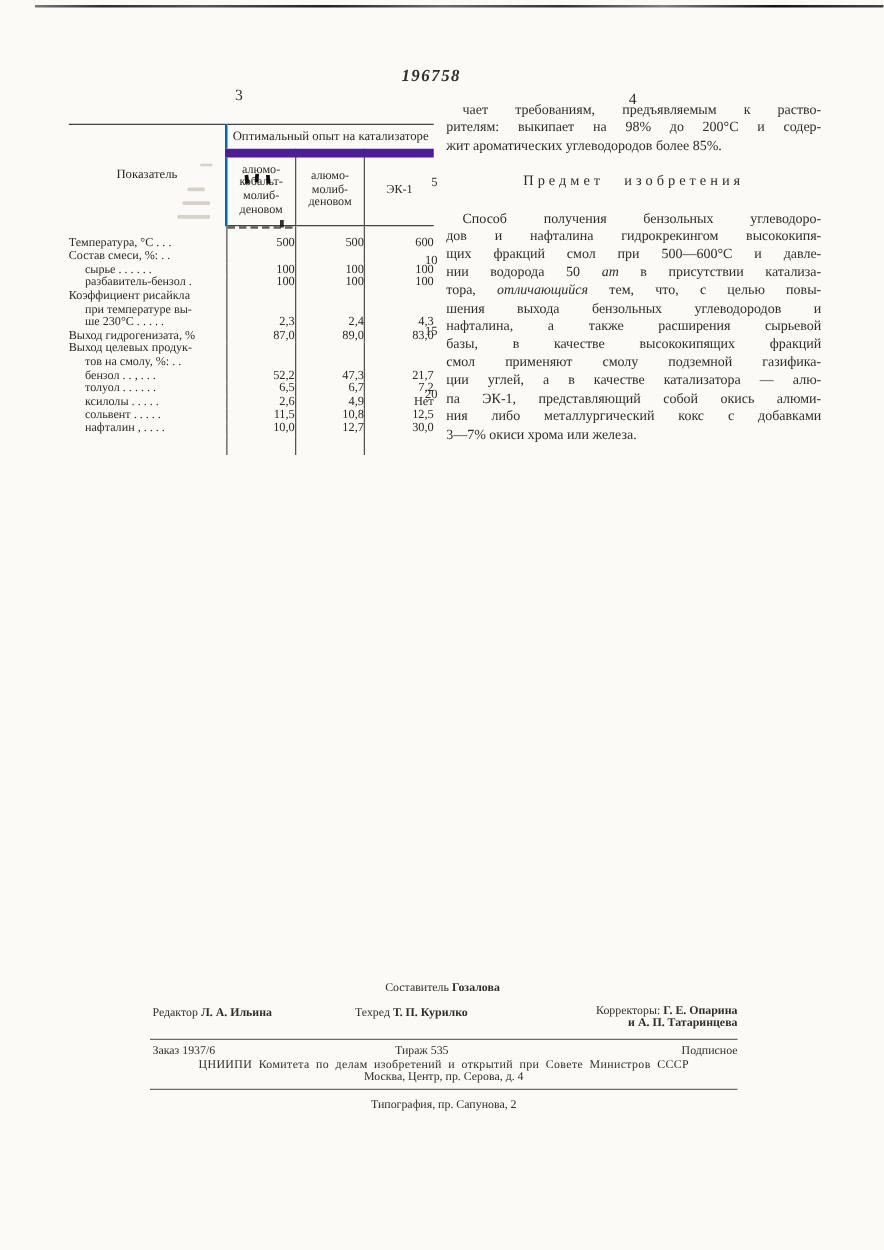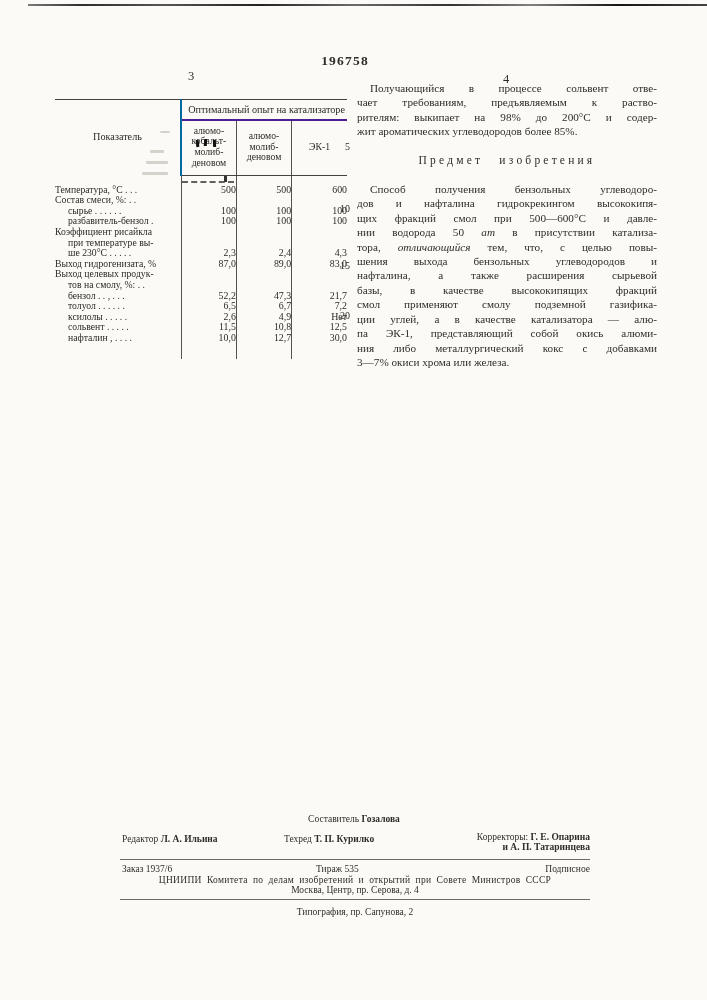--- a/index.html
+++ b/index.html
@@ -8,40 +8,40 @@
     background:#fbfaf7; color:#2f2d2a;
     font-family:"Liberation Serif", serif;
   }
   
   .scan-top {
     position:absolute; top:4px; left:28px; right:0; height:2px;
     background:linear-gradient(90deg,#7a7a7a 0%,#2e2e2e 8%,#555 20%,#222 34%,#6a6a6a 48%,#333 62%,#808080 74%,#151515 87%,#444 100%);
   }
   .patent-no {
     position:absolute; top:53px; left:0; width:690px; text-align:center;
-    font-size:13.5px; font-weight:bold; letter-spacing:1.2px;
+    font-size:13.5px; font-weight:bold; letter-spacing:1.2px;font-style:italic;
   }
   .pgnum { position:absolute; font-size:12.5px; }
   .pg3 { left:188px; top:69px; }
   .pg4 { left:503px; top:72px; }
 
   
   .tbl-wrap { position:absolute; left:55px; top:99px; width:292px; }
   table.ptable {
     width:100%; border-collapse:collapse; table-layout:fixed;
     font-size:9.7px; line-height:10.6px; color:#2b2a27;
     border-top:1.5px solid #45423d;
   }
   .ptable th { font-weight:normal; padding:0; }
   th.c-ind {
     width:125px; border-right:2px solid #0369a1;
     text-align:center; vertical-align:middle; font-size:10.2px;
   }
   th.c-group {
-    border-bottom:2px solid #4c1d95; text-align:right;
+    border-bottom:7px solid #4c1d95; text-align:center;
     padding:4px 2px 3px; font-size:10.2px; line-height:11.5px;
   }
   tr.subhead th {
     border-bottom:1px solid #45423d; text-align:center; vertical-align:middle;
     padding:5px 1px 6px; white-space:pre-line; font-size:9.7px; line-height:10.8px;
   }
   tr.subhead th.w1 { width:56px; }
   tr.subhead th.w2 { width:54px; border-left:1px solid #55524d; }
   tr.subhead th.w3 { width:57px; border-left:1px solid #55524d; }
   .ptable tbody td { padding:0; vertical-align:bottom; }
@@ -71,21 +71,21 @@
     font-size:11.5px; margin:14px 0 15px 0;
   }
   .linenos { position:absolute; left:328px; top:0; width:22px; font-size:10px; }
   .linenos .ln { position:absolute; right:0; }
   .linenos .ln:nth-child(1) { top:141px; }
   .linenos .ln:nth-child(2) { top:203px; }
   .linenos .ln:nth-child(3) { top:260px; }
   .linenos .ln:nth-child(4) { top:310px; }
 
   
-  .footer { position:absolute; left:120px; top:814px; width:470px; font-size:9.5px; line-height:10.5px; }
+  .footer { position:absolute; left:120px; top:786px; width:470px; font-size:9.5px; line-height:10.5px; }
   .footer b { font-weight:bold; }
   .f-compiler { width:400px; margin-left:34px; text-align:center; }
   .f-row2 { position:relative; height:24px; margin-top:7px; }
   .f-ed { position:absolute; left:2px; top:2px; }
   .f-tech { position:absolute; left:164px; top:2px; }
   .f-corr { position:absolute; right:0; top:0; text-align:right; }
   .f-rule { border:none; border-top:1px solid #6e6a64; margin:3px 0 0 0; }
   .f-row3 { position:relative; height:11px; margin-top:4px; }
   .f-order { position:absolute; left:2px; }
   .f-tirazh { position:absolute; left:196px; }
@@ -238,21 +238,20 @@
   <div class="art-tick" style="left:213px; top:140px; transform:rotate(-3deg);"></div>
   <div class="art-tick" style="left:224px; top:176px; height:6px; opacity:.85;"></div>
   <div class="art-dash"></div>
   <div class="smudge" style="left:150px; top:150px; width:14px; height:3px;"></div>
   <div class="smudge" style="left:146px; top:161px; width:22px; height:3px;"></div>
   <div class="smudge" style="left:142px; top:172px; width:26px; height:3px;"></div>
   <div class="smudge" style="left:160px; top:131px; width:10px; height:2px;"></div>
 
   <div class="rcol">
     <div class="para">
-        <div class="jline">Получающийся в процессе сольвент отве-</div>
         <div class="jline">чает требованиям, предъявляемым к раство-</div>
         <div class="jline">рителям: выкипает на 98% до 200°С и содер-</div>
         <div class="jline final">жит ароматических углеводородов более 85%.</div>
       </div>
     <div class="rheading">Предмет изобретения</div>
     <div class="para">
         <div class="jline">Способ получения бензольных углеводоро-</div>
         <div class="jline">дов и нафталина гидрокрекингом высококипя-</div>
         <div class="jline">щих фракций смол при 500—600°С и давле-</div>
         <div class="jline">нии водорода 50 <i>ат</i> в присутствии катализа-</div>

